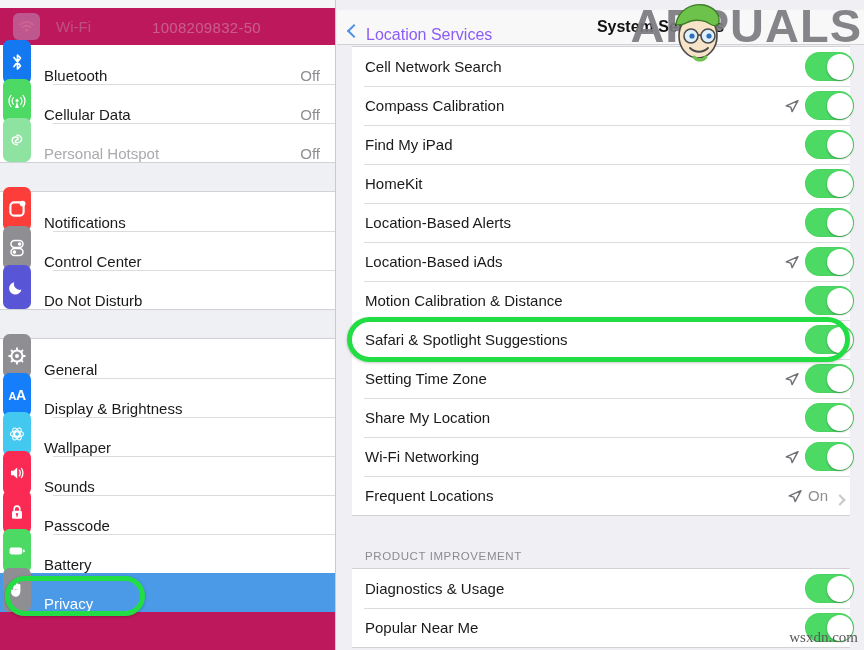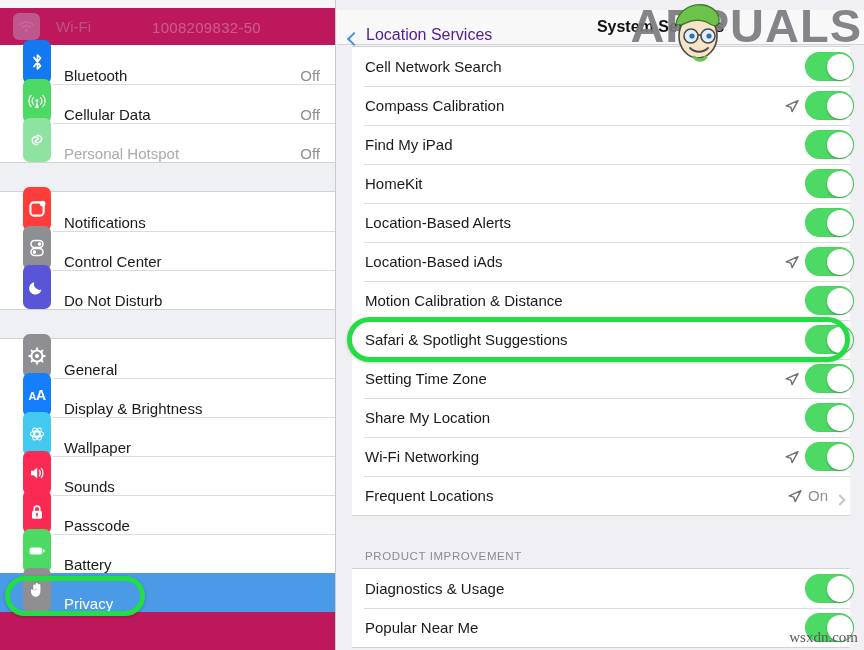--- a/index.html
+++ b/index.html
@@ -71,21 +71,21 @@
     display: flex; align-items: flex-end;
     background: #ffffff;
   }
   .sb-row + .sb-row::before {
     content: ""; position: absolute; left: 53px; right: 0; top: 0;
     height: 1px; background: #dcdce0;
   }
   .sb-row.selected { background: #4a9ae8; }
   .sb-row.selected::before { background: transparent; }
   .sb-icon {
-    width: 28px; height: 44px; border-radius: 6.5px; margin-left: 23px;
+    width: 28px; height: 44px; border-radius: 6.5px; margin-left: 3px;
     flex: 0 0 auto;
     display: flex; align-items: center; justify-content: center;
     color: #fff;
   }
   .sb-icon svg { display: block; }
   .sb-label {
     margin-left: 13px; font-size: 15px; color: #1a1a1a; flex: 1 1 auto;
   }
   .sb-row.dim .sb-label { color: #a9a9ae; }
   .sb-row.selected .sb-label { color: #ffffff; }
@@ -116,22 +116,22 @@
     font-size: 11px; color: #b8b8bd;
   }
   .dt-header {
     position: absolute; left: 0; top: 10px;
     width: 527px; height: 35px;
     background: #f8f8f9;
     border-bottom: 1px solid #d2d2d6;
     display: flex; align-items: center;
   }
   .dt-back {
-    display: flex; align-items: flex-end; margin-left: 10px;
-    color: #4c1d95; font-size: 16px; cursor: pointer; margin-top: 16px;
+    display: flex; align-items: flex-start; margin-left: 10px;
+    color: #8b5cf6; font-size: 16px; cursor: pointer; margin-top: 16px;
   }
   .dt-back .chev {
     display: inline-block; width: 10px; height: 10px;
     border-left: 2.4px solid #4a90e2; border-bottom: 2.4px solid #4a90e2;
     transform: rotate(45deg); margin-right: 7px; margin-left: 2px;
   }
   .dt-title {
     position: absolute; left: 0; right: 0; text-align: center;
     font-size: 16px; font-weight: bold; color: #111;
     pointer-events: none;

